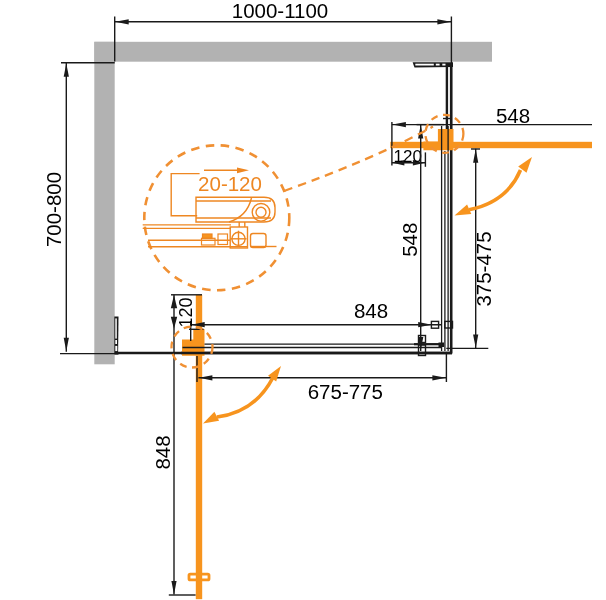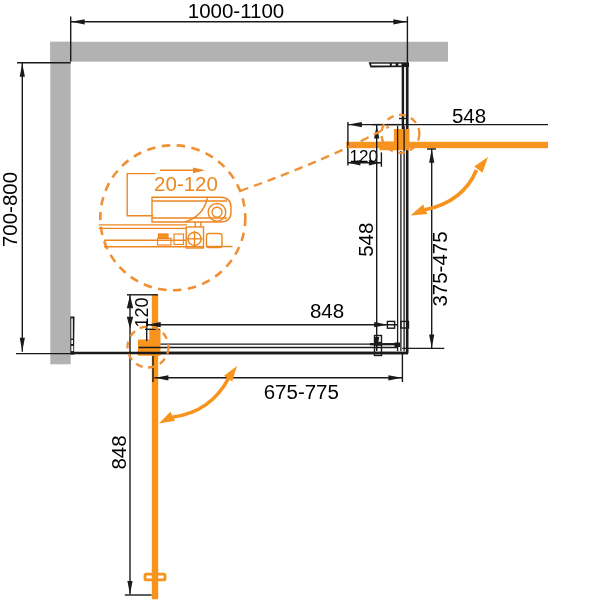--- a/index.html
+++ b/index.html
@@ -1,16 +1,16 @@
 <!DOCTYPE html>
 <html><head>
 <meta charset="utf-8">
 <style>
   html,body{margin:0;padding:0;background:#ffffff;}
-  #stage{position:relative;width:548px;height:600px;overflow:hidden;}
+  #stage{position:relative;width:548px;height:600px;overflow:hidden;padding-left:44px;}
   svg{display:block;}
   text{font-family:"Liberation Sans", sans-serif;}
 </style>
 </head>
 <body>
 <div id="stage">
 <svg width="606" height="600" viewBox="0 0 606 600">
 <defs>
 </defs>
 

